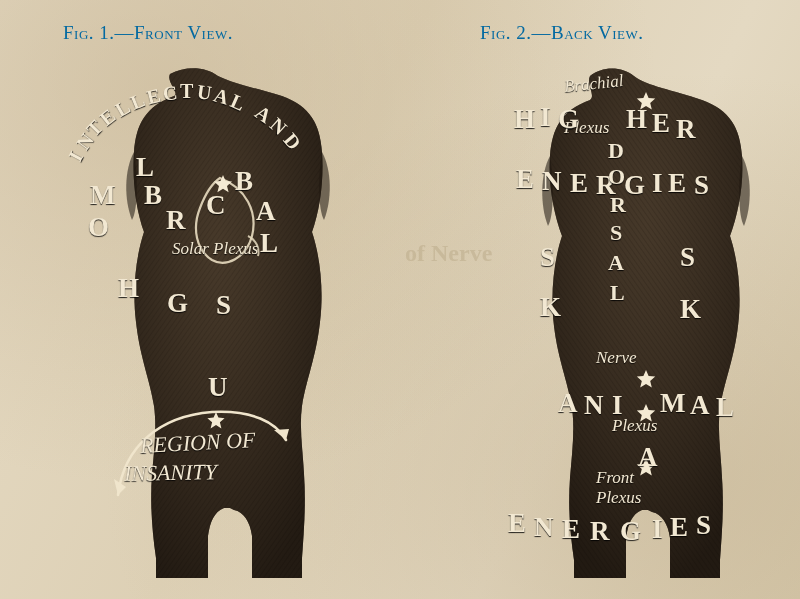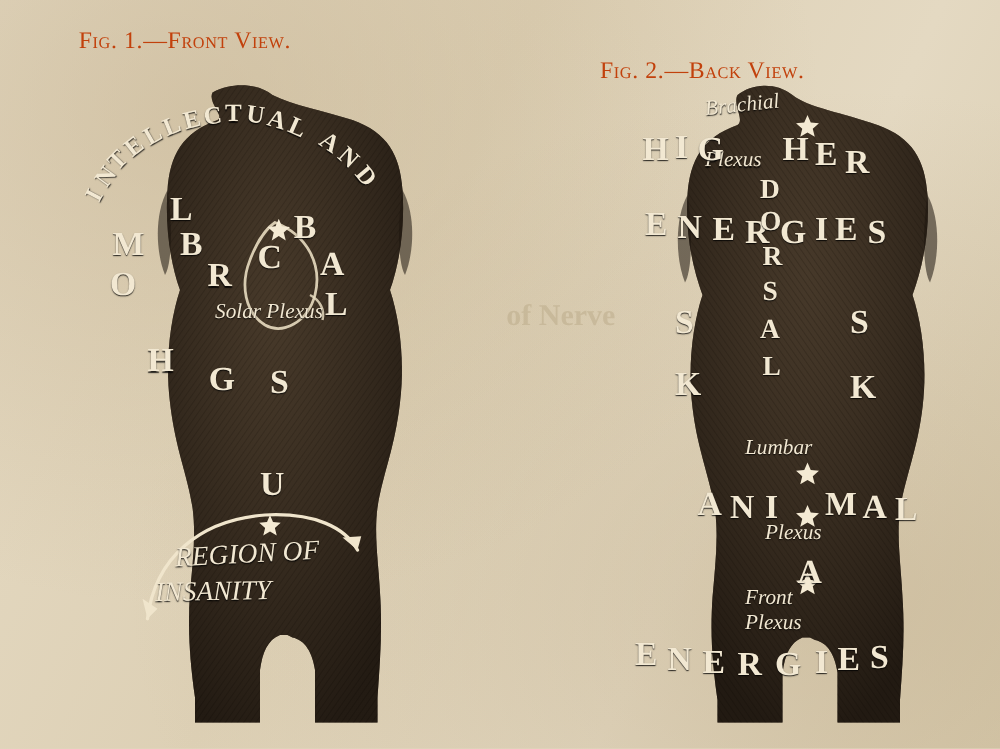--- a/index.html
+++ b/index.html
@@ -37,26 +37,26 @@
     white-space: nowrap;
     pointer-events: none;
   }
 
   .caption {
     position: absolute;
     top: 22px;
     font-variant: small-caps;
     font-size: 19px;
     letter-spacing: 0.5px;
-    color: #c2410c;
+    color: #0369a1;
     font-family: "Liberation Serif", serif;
     white-space: nowrap;
   }
   #cap1 { left: 63px; }
-  #cap2 { left: 480px; margin-top: 24px; }
+  #cap2 { left: 480px; }
 
   .figure {
     position: absolute;
     top: 60px;
   }
   #fig1 { left: 20px; width: 350px; height: 530px; }
   #fig2 { left: 430px; width: 360px; height: 530px; }
 
   .torso-svg { display: block; }
 
@@ -303,21 +303,21 @@
     <div class="lbl med" style="left:180px; top:132px;">R</div>
     <div class="lbl med" style="left:180px; top:160px;">S</div>
     <div class="lbl med" style="left:178px; top:190px;">A</div>
     <div class="lbl med" style="left:180px; top:220px;">L</div>
 
     <div class="lbl big" style="left:110px; top:182px;">S</div>
     <div class="lbl big" style="left:110px; top:232px;">K</div>
     <div class="lbl big" style="left:250px; top:182px;">S</div>
     <div class="lbl big" style="left:250px; top:234px;">K</div>
 
-    <div class="lbl script" style="left:166px; top:288px;">Lumbar</div>
+    <div class="lbl script" style="left:166px; top:288px;">Nerve</div>
 
     <div class="lbl big" style="left:128px; top:328px;">A</div>
     <div class="lbl big" style="left:154px; top:330px;">N</div>
     <div class="lbl big" style="left:182px; top:330px;">I</div>
     <div class="lbl big" style="left:230px; top:328px;">M</div>
     <div class="lbl big" style="left:260px; top:330px;">A</div>
     <div class="lbl big" style="left:286px; top:332px;">L</div>
 
     <div class="lbl script" style="left:182px; top:356px;">Plexus</div>
 

